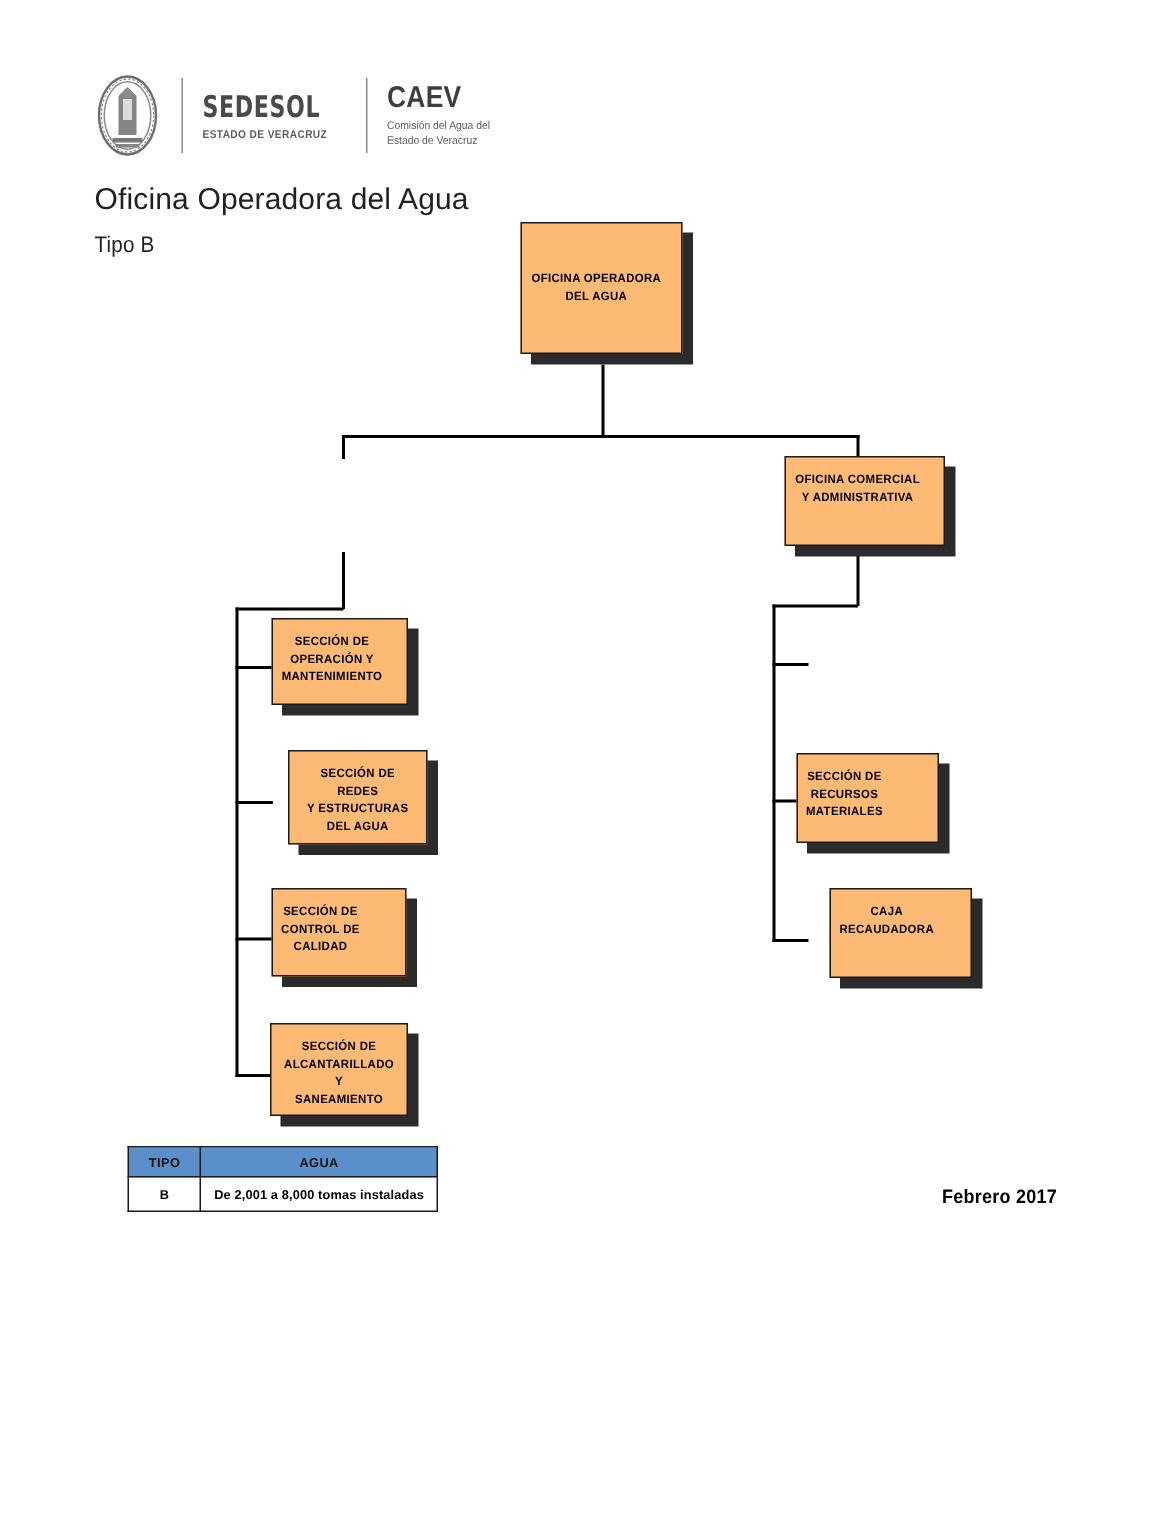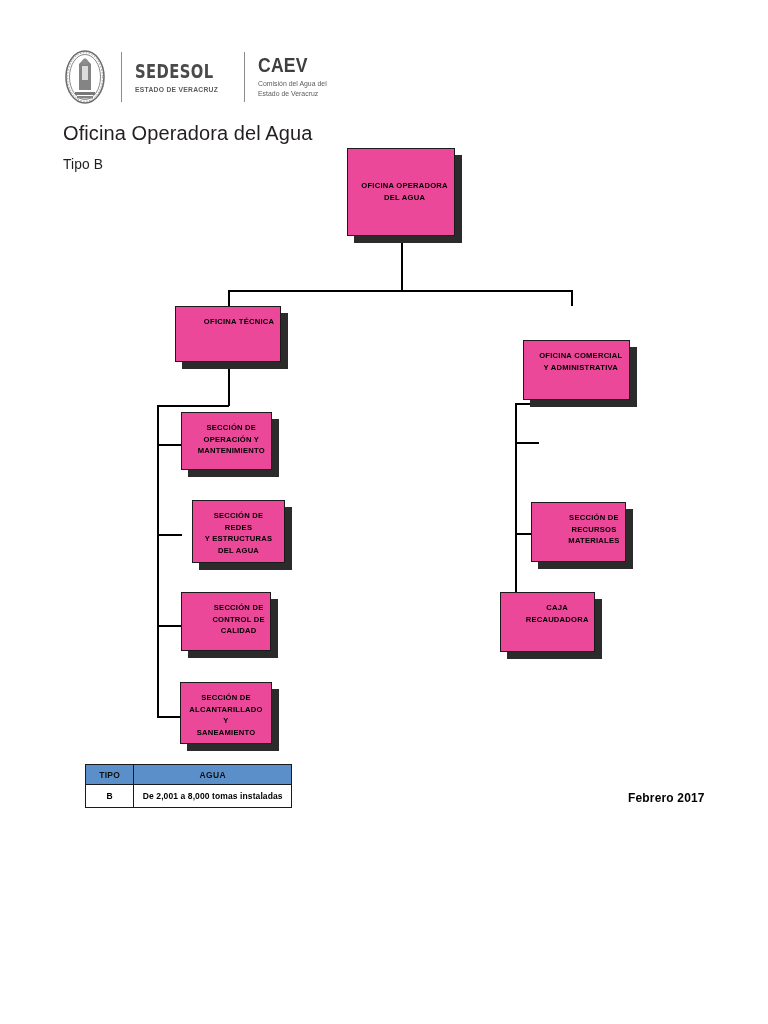--- a/index.html
+++ b/index.html
@@ -45,22 +45,22 @@
   }
 
   
   .node{position:absolute;box-sizing:border-box;}
   .node .shadow{
     position:absolute;left:7px;top:7px;width:100%;height:100%;
     background:#2b2b2b;
   }
   .node .face{
     position:absolute;left:0;top:0;width:100%;height:100%;
-    background:#ec4899;border:1px solid #1a1a1a;box-sizing:border-box;
-    display:flex;align-items:flex-start;justify-content:flex-end;
+    background:#fdba74;border:1px solid #1a1a1a;box-sizing:border-box;
+    display:flex;align-items:flex-start;justify-content:flex-start;
   }
   .node .lbl{
     font-size:8px;font-weight:bold;color:#000;text-align:center;line-height:1.45;
     letter-spacing:.25px;padding:9px 4px 0 4px;white-space:pre-line;
     transform:scaleX(.95);transform-origin:center top;
   }
   .node.center .face{align-items:center;}
   .node.center .lbl{padding-top:0;}
 
   .ln{position:absolute;background:#000;}
@@ -155,28 +155,22 @@
   <div class="ln" style="left:515px;top:626px;width:24px;height:1.6px;"></div>
 
   <div class="node center" style="left:347px;top:148px;width:108px;height:88px;">
     <div class="shadow"></div>
     <div class="face">
       <div class="lbl">OFICINA OPERADORA
 DEL AGUA</div>
     </div>
   </div>
 
-  <div class="node" style="left:175px;top:306px;width:106px;height:56px;">
-    <div class="shadow"></div>
-    <div class="face">
-      <div class="lbl">OFICINA TÉCNICA</div>
-    </div>
-  </div>
-
-  <div class="node" style="left:523px;top:304px;width:107px;height:60px;margin-top:36px;">
+
+  <div class="node" style="left:523px;top:304px;width:107px;height:60px;">
     <div class="shadow"></div>
     <div class="face">
       <div class="lbl">OFICINA COMERCIAL
 Y ADMINISTRATIVA</div>
     </div>
   </div>
 
   <div class="node" style="left:181px;top:412px;width:91px;height:58px;">
     <div class="shadow"></div>
     <div class="face">
@@ -216,21 +210,21 @@
 
   <div class="node" style="left:531px;top:502px;width:95px;height:60px;">
     <div class="shadow"></div>
     <div class="face">
       <div class="lbl">SECCIÓN DE
 RECURSOS
 MATERIALES</div>
     </div>
   </div>
 
-  <div class="node" style="left:500px;top:592px;width:95px;height:60px;">
+  <div class="node" style="left:553px;top:592px;width:95px;height:60px;">
     <div class="shadow"></div>
     <div class="face">
       <div class="lbl">CAJA
 RECAUDADORA</div>
     </div>
   </div>
 
   <table class="tbl">
     <thead>
       <tr>

